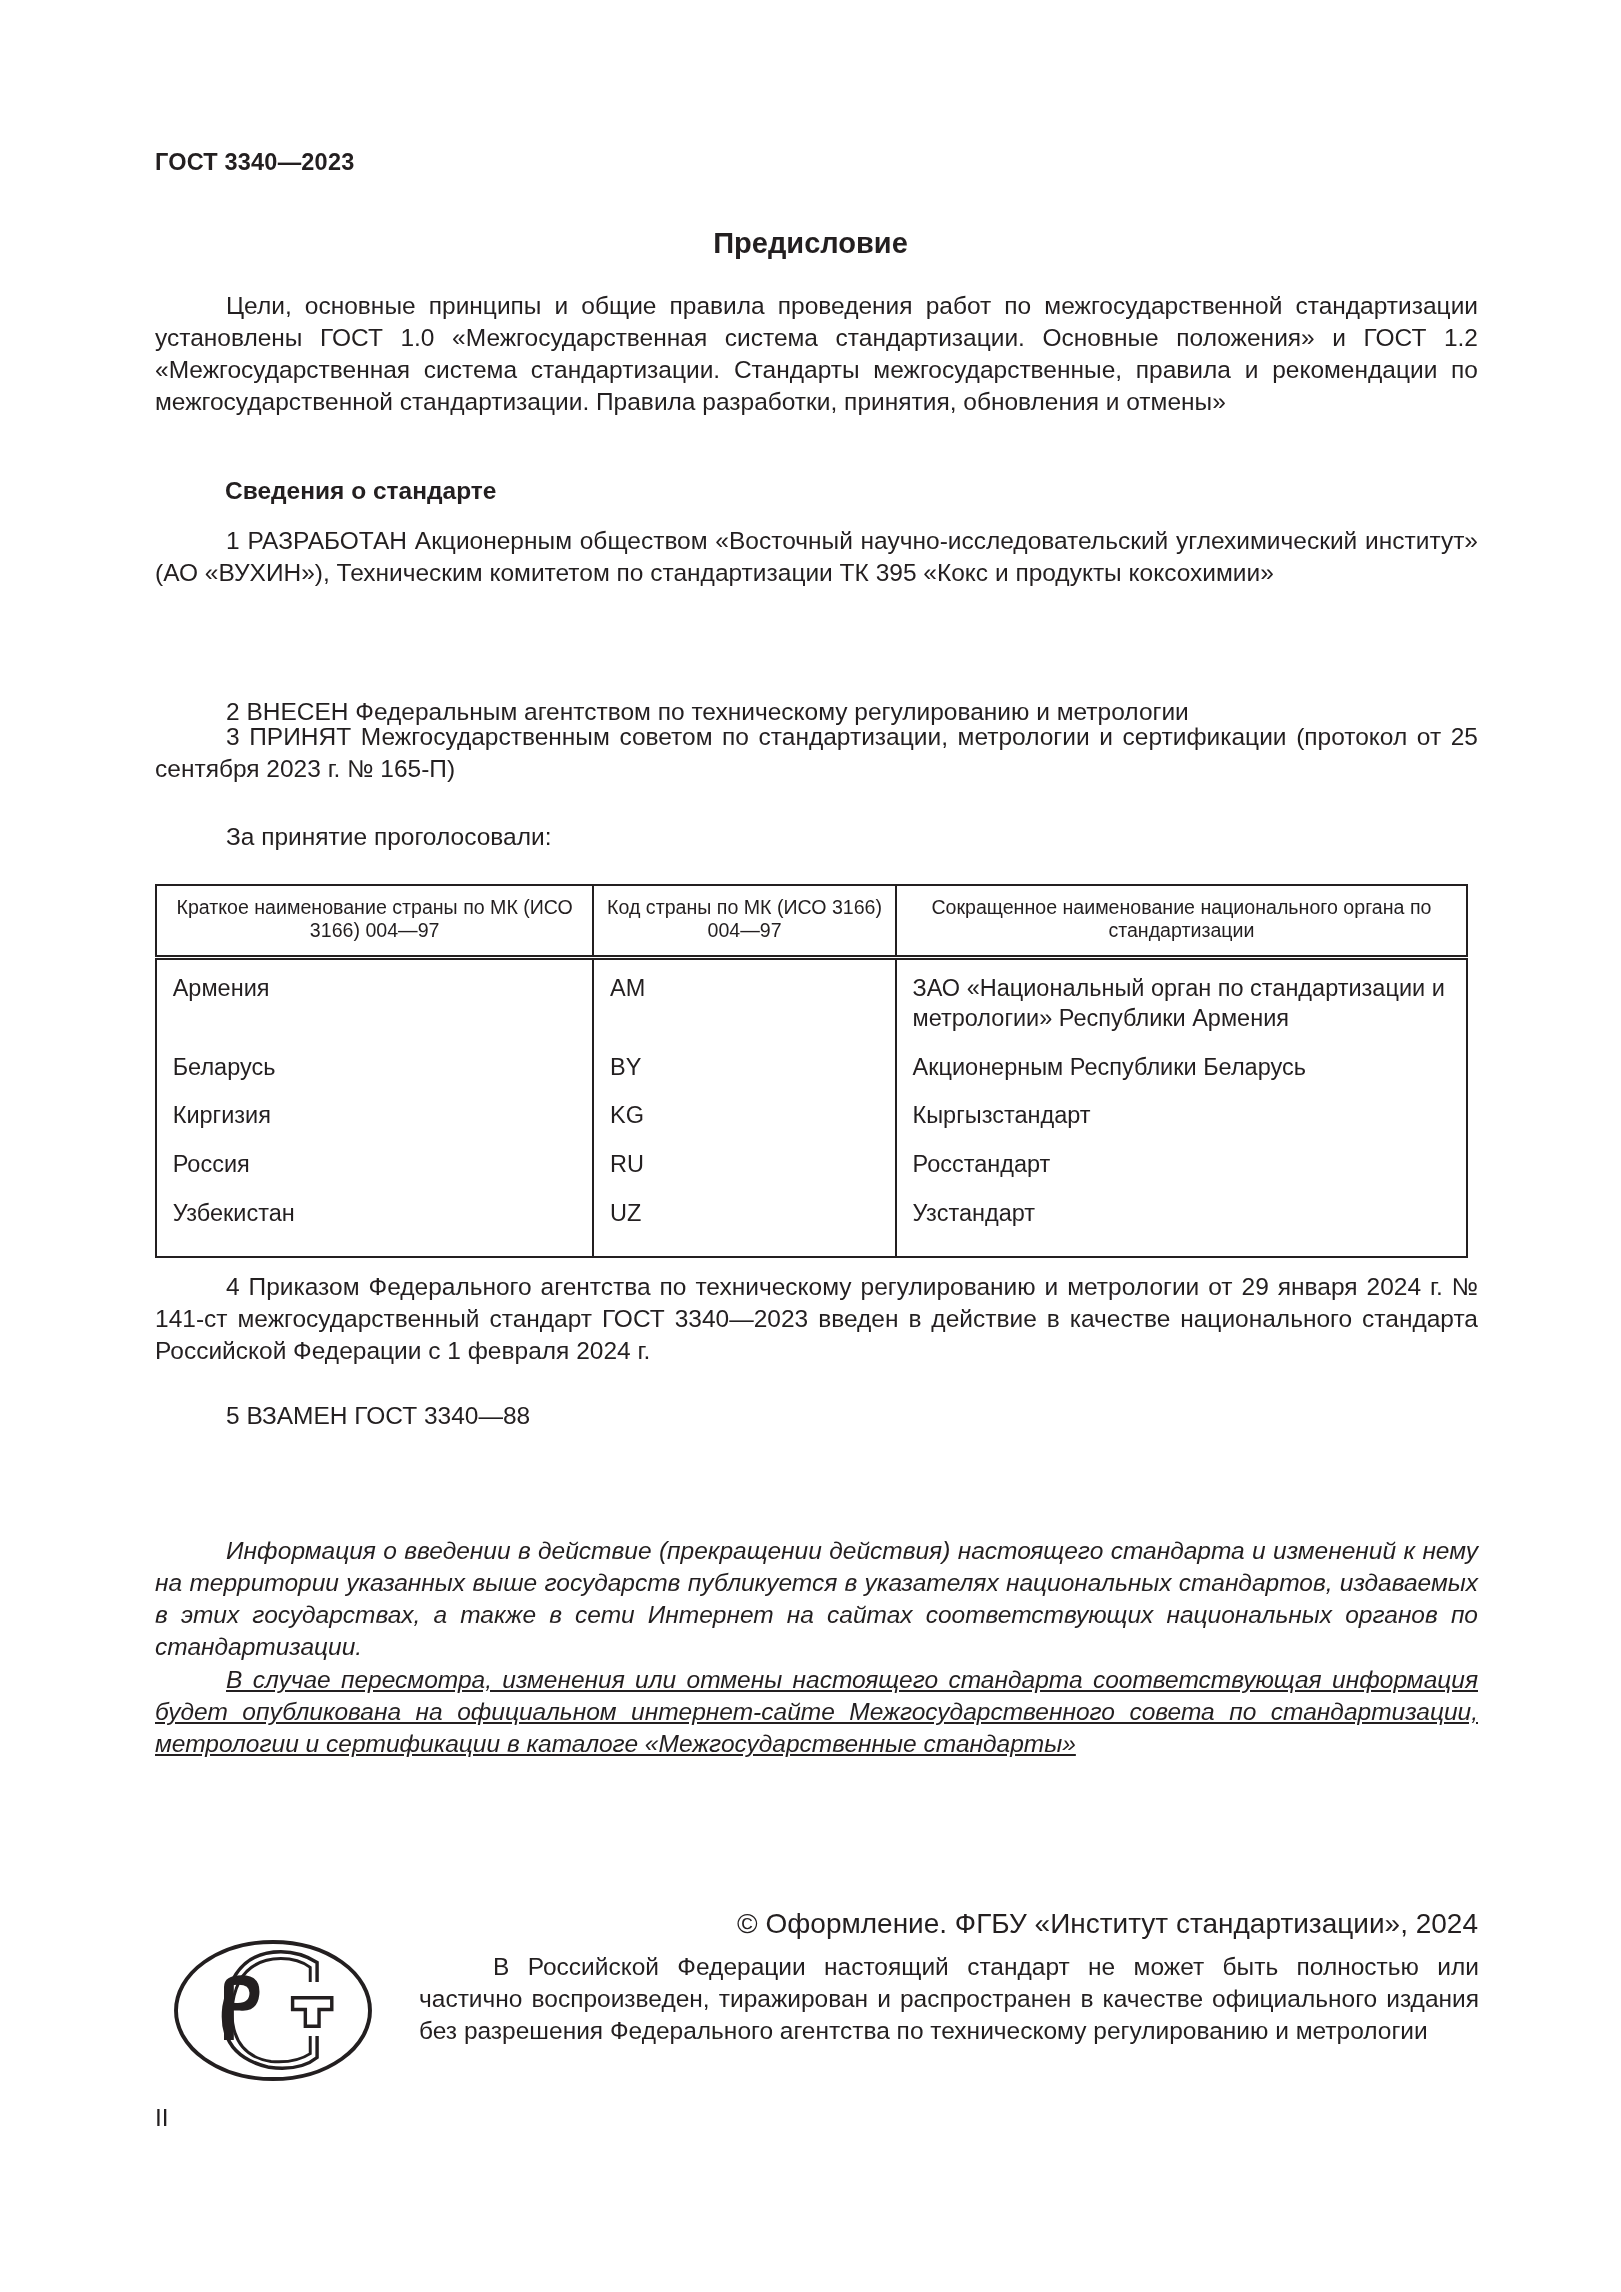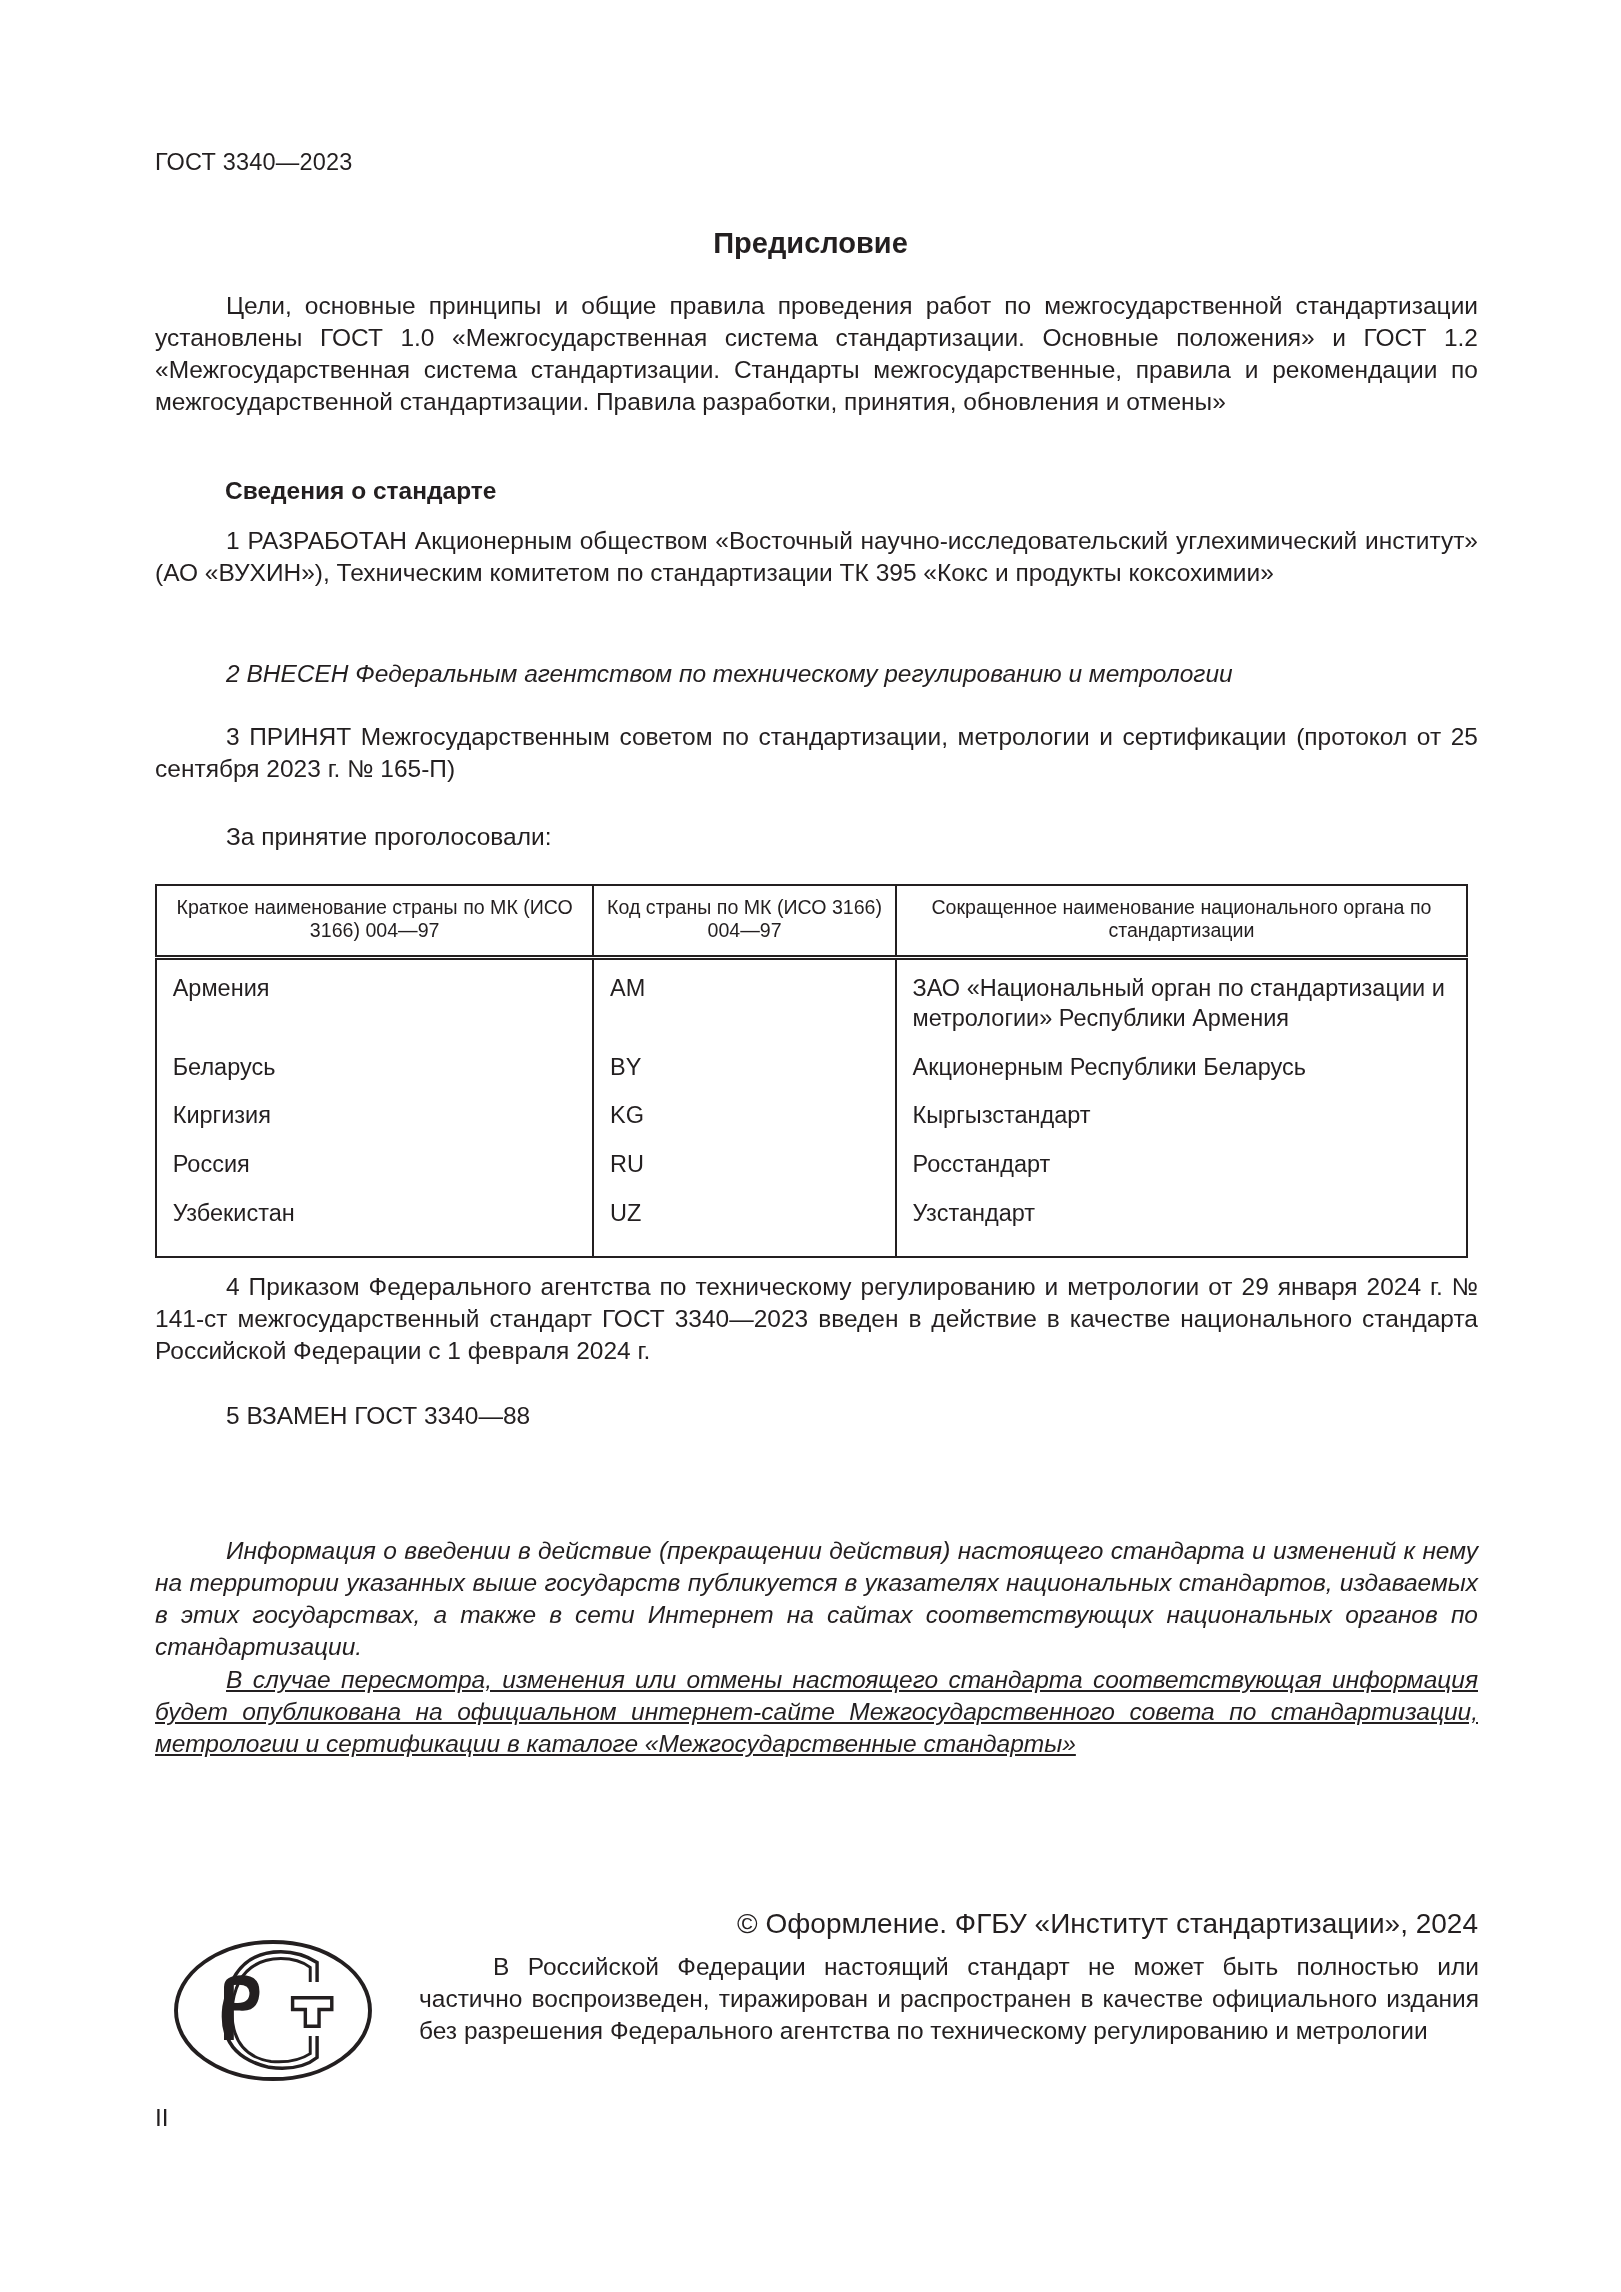--- a/index.html
+++ b/index.html
@@ -1,19 +1,19 @@
 <!DOCTYPE html>
 <html><head>
 <meta charset="utf-8">
 <style>
   html, body { margin: 0; padding: 0; background: #ffffff; }
   body { width: 1621px; height: 2293px; position: relative; overflow: hidden;
          font-family: "Liberation Sans", "DejaVu Sans", sans-serif; color: #231f20; }
   .abs { position: absolute; }
-  .doc-id { left: 155px; top: 149px; font-size: 23.5px; font-weight: normal; letter-spacing: 0.2px; }
+  .doc-id { left: 155px; top: 149px; font-size: 23.5px; font-weight: bold; letter-spacing: 0.2px; }
   .title { left: 0; width: 1621px; top: 227px; text-align: center; font-size: 29px; font-weight: bold; }
   .para { position: absolute; left: 155px; width: 1323px; font-size: 24.5px; line-height: 32px;
           text-align: justify; text-indent: 71px; margin: 0; }
   .heading { position: absolute; left: 225px; font-size: 24.5px; font-weight: bold; line-height: 32px; }
   table.voters { position: absolute; left: 155px; top: 884px; width: 1313px; border-collapse: collapse;
                  font-size: 23.5px; }
   table.voters th { font-weight: normal; font-size: 19.6px; line-height: 23.5px; text-align: center;
                     border: 2.5px solid #231f20; padding: 9.8px 7.8px 11.8px 7.8px; height: 43px; }
   table.voters thead tr { border-bottom: 5.9px double #231f20; }
   table.voters td { border-left: 2.5px solid #231f20; border-right: 2.5px solid #231f20;
@@ -33,21 +33,21 @@
 <body>
 
 <div class="abs doc-id">ГОСТ 3340—2023</div>
 <div class="abs title">Предисловие</div>
 
 <p class="para" style="top:290px;">Цели, основные принципы и общие правила проведения работ по межгосударственной стандартизации установлены ГОСТ 1.0 «Межгосударственная система стандартизации. Основные положения» и ГОСТ 1.2 «Межгосударственная система стандартизации. Стандарты межгосударственные, правила и рекомендации по межгосударственной стандартизации. Правила разработки, принятия, обновления и отмены»</p>
 
 <div class="heading" style="top:475px;">Сведения о стандарте</div>
 
 <p class="para" style="top:525px;">1 РАЗРАБОТАН Акционерным обществом «Восточный научно-исследовательский углехимический институт» (АО «ВУХИН»), Техническим комитетом по стандартизации ТК 395 «Кокс и продукты коксохимии»</p>
-<p class="para" style="top:658px;font-style:italic;">2 ВНЕСЕН Федеральным агентством по техническому регулированию и метрологии</p>
+<p class="para" style="top:696px;">2 ВНЕСЕН Федеральным агентством по техническому регулированию и метрологии</p>
 <p class="para" style="top:721px;">3 ПРИНЯТ Межгосударственным советом по стандартизации, метрологии и сертификации (протокол от 25 сентября 2023 г. № 165-П)</p>
 <p class="para" style="top:821px;">За принятие проголосовали:</p>
 
 <table class="voters">
   <colgroup>
     <col style="width:438px">
     <col style="width:303px">
     <col style="width:572px">
   </colgroup>
   <thead>

